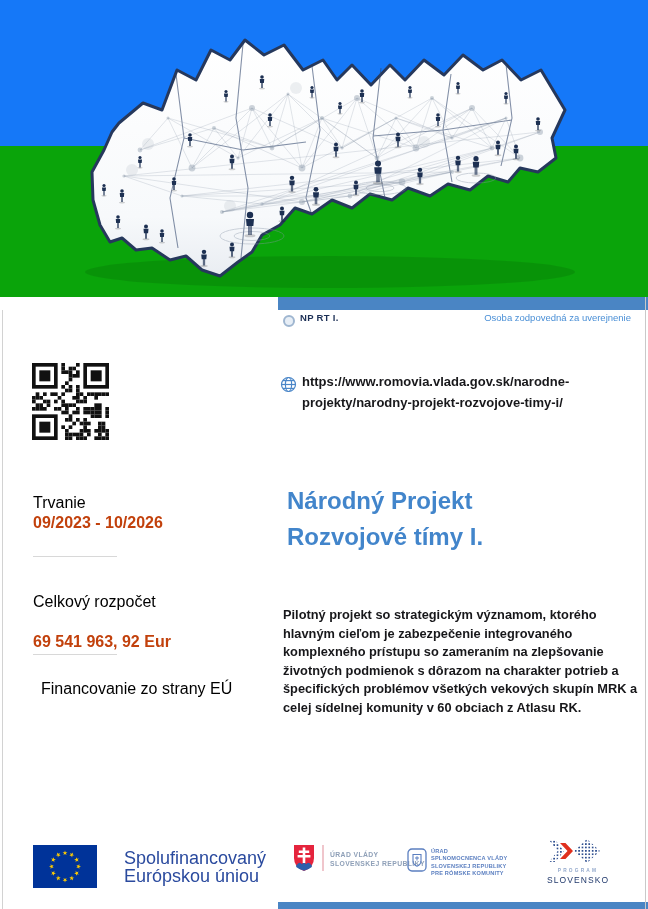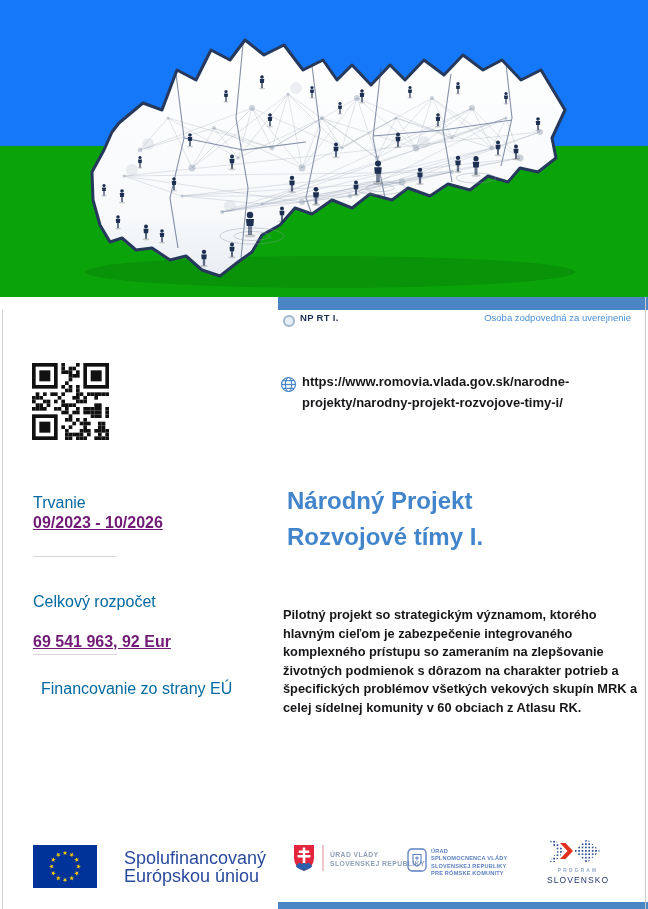--- a/index.html
+++ b/index.html
@@ -19,22 +19,22 @@
   .resp{right:17px;top:312px;font-size:9.5px;color:#4a8fd6;}
   
   .qr{left:32px;top:363px;}
   
   .globe{left:280px;top:376px;}
   .url{left:302px;top:371px;width:340px;font-size:13px;font-weight:bold;color:#18181b;line-height:21px;}
   
   .title{left:283px;top:479px;margin:4px;font-size:24px;font-weight:bold;color:#4285CB;line-height:36px;}
   .desc{left:283px;top:606px;width:356px;margin:0;font-size:12.8px;font-weight:bold;color:#17171a;line-height:18.6px;}
   
-  .info-label{left:33px;font-size:16px;color:#0369a1;}
-  .info-value{left:33px;font-size:16px;font-weight:bold;color:#701a75;text-decoration:underline;}
+  .info-label{left:33px;font-size:16px;color:#000000;}
+  .info-value{left:33px;font-size:16px;font-weight:bold;color:#c2410c;}
   .lab1{top:494px;} .val1{top:514px;}
   .lab2{top:593px;text-align:right;} .val2{top:633px;}
   .lab3{top:680px;margin-left:8px;} .val3{top:701px;}
   .divider{left:33px;width:84px;height:1px;background:#d8d8d8;}
   .div1{top:556px;} .div2{top:654px;}
   
   .eu-flag{left:33px;top:845px;}
   .eu-text{left:124px;top:849px;font-size:18px;font-weight:normal;color:#2A4A9E;line-height:18px;}
   .coat{left:293px;top:844px;}
   .coat-div{left:322px;top:845px;width:2px;height:26px;background:#f0c6cc;}

